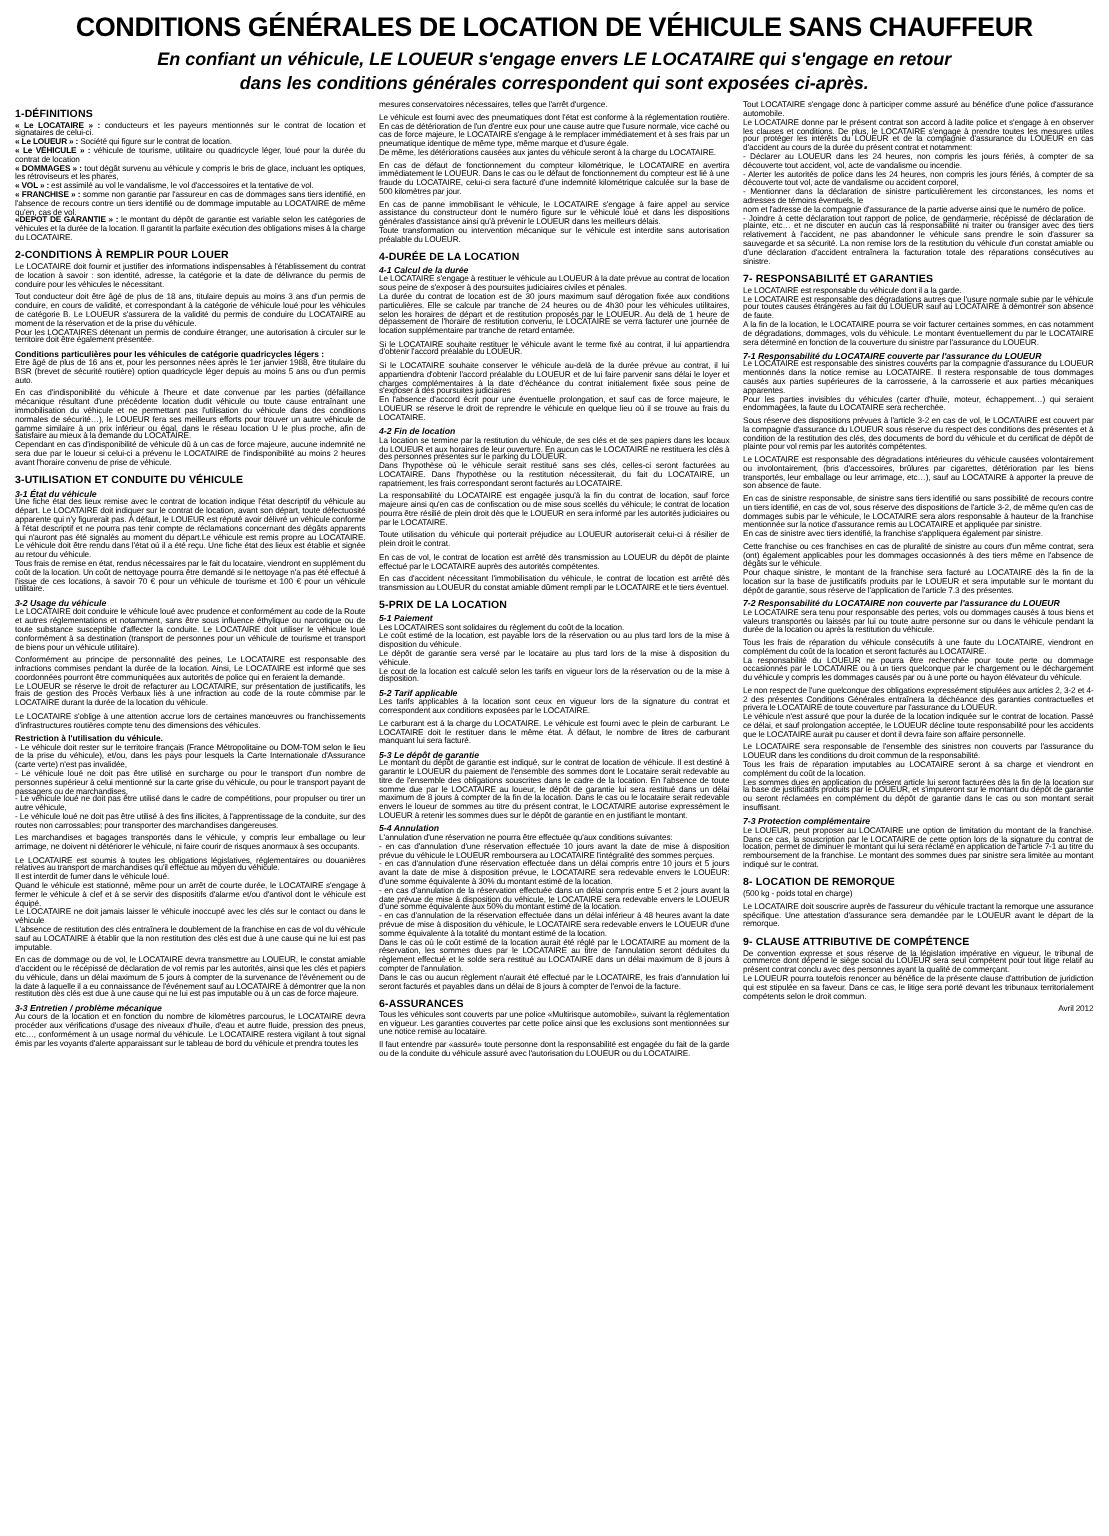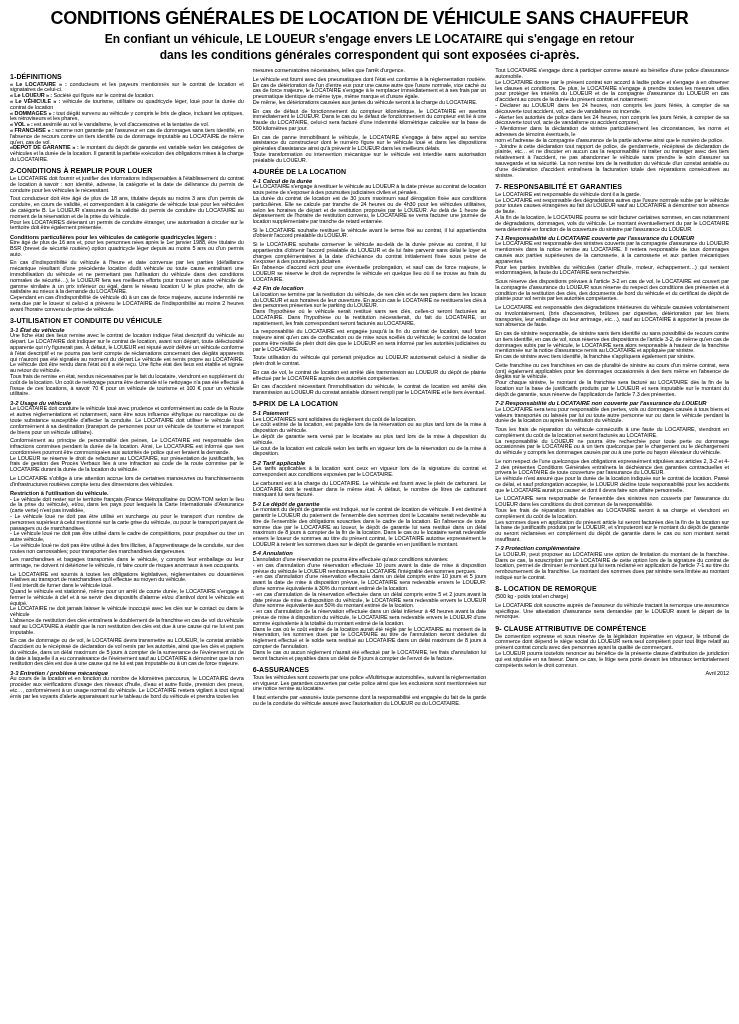--- a/index.html
+++ b/index.html
@@ -21,20 +21,21 @@
     font-size: 18px;
     font-weight: bold;
     text-align: center;
     letter-spacing: -0.3px;
     margin: 3px 0 3px 0;
     white-space: nowrap;
   }
   .doc-subtitle {
     font-size: 12px;
     font-weight: bold;
+    font-style: italic;
     text-align: center;
     line-height: 1.3;
     margin: 0 auto 5px auto;
   }
   .cols {
     display: flex;
     gap: 9px;
     margin-top: 4px;
   }
   .col {

